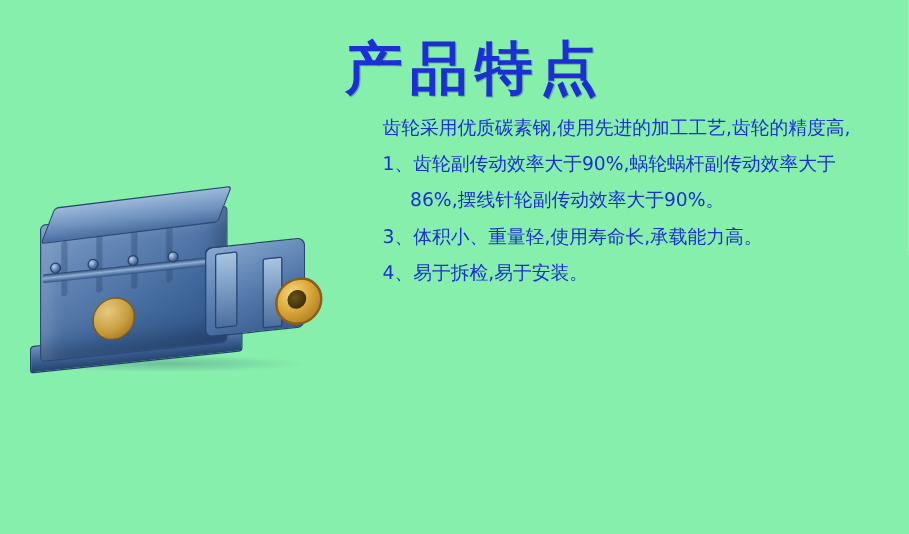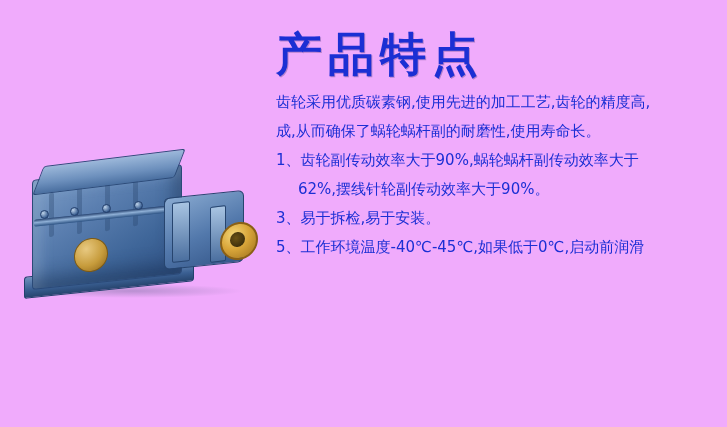--- a/index.html
+++ b/index.html
@@ -10,21 +10,21 @@
     width: 727px;
     height: 427px;
     background: #ffffff;
     font-family: "Liberation Sans", sans-serif;
     overflow: hidden;
   }
   .page {
     position: relative;
     width: 727px;
     height: 427px;
-    background: #f0abfc;
+    background: #86efac;
   }
 
   
   .photo-area {
     position: absolute;
     left: 0;
     top: 0;
     width: 268px;
     height: 427px;
   }
@@ -197,20 +197,21 @@
     top: 88px;
     width: 448px;
   }
   .line {
     font-family: "DejaVu Sans", sans-serif;
     font-size: 15px;
     line-height: 29px;
     color: #1b2fd4;
     white-space: nowrap;
     letter-spacing: 0px;
+    margin-left: 30px;
   }
   .line.indent {
     padding-left: 22px;
   }
 </style>
 </head>
 <body>
 
 <div class="page">
 
@@ -238,21 +239,20 @@
       <div class="hub"></div>
       <div class="hub-bore"></div>
     </div>
   </div>
 
   <div class="content">
     <div class="title">产品特点</div>
 
     <div class="body-text">
       <div class="line">齿轮采用优质碳素钢,使用先进的加工工艺,齿轮的精度高,</div>
-      <div class="line">成,从而确保了蜗轮蜗杆副的耐磨性,使用寿命长。</div>
       <div class="line">1、齿轮副传动效率大于90%,蜗轮蜗杆副传动效率大于</div>
-      <div class="line indent">62%,摆线针轮副传动效率大于90%。</div>
-      <div class="line">3、易于拆检,易于安装。</div>
-      <div class="line">5、工作环境温度-40℃-45℃,如果低于0℃,启动前润滑</div>
+      <div class="line indent">86%,摆线针轮副传动效率大于90%。</div>
+      <div class="line">3、体积小、重量轻,使用寿命长,承载能力高。</div>
+      <div class="line">4、易于拆检,易于安装。</div>
     </div>
   </div>
 
 </div>
 
 </body></html>

